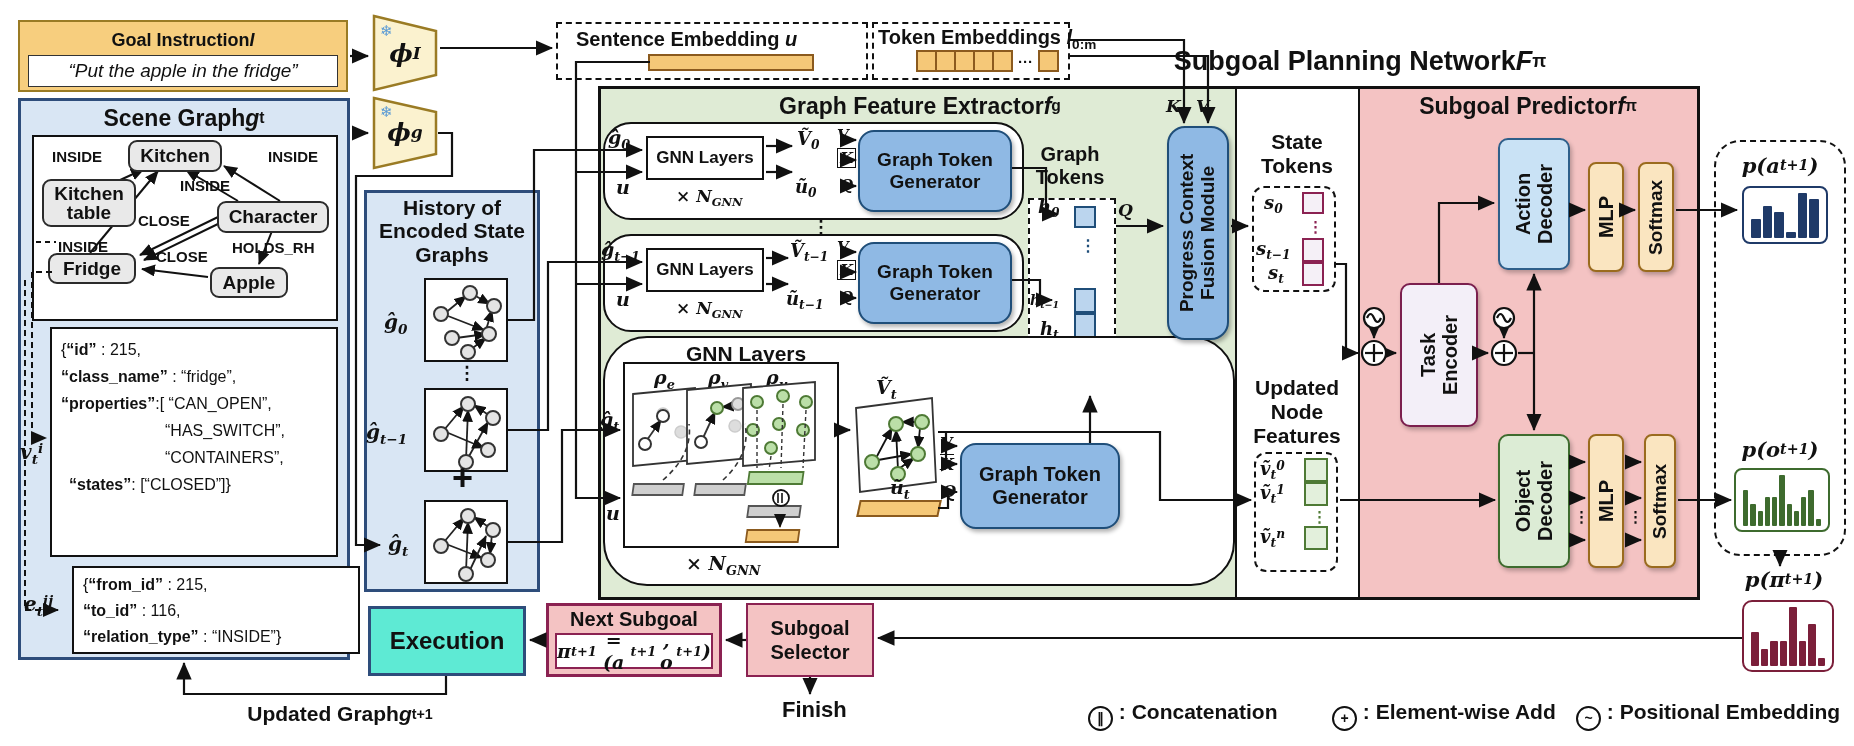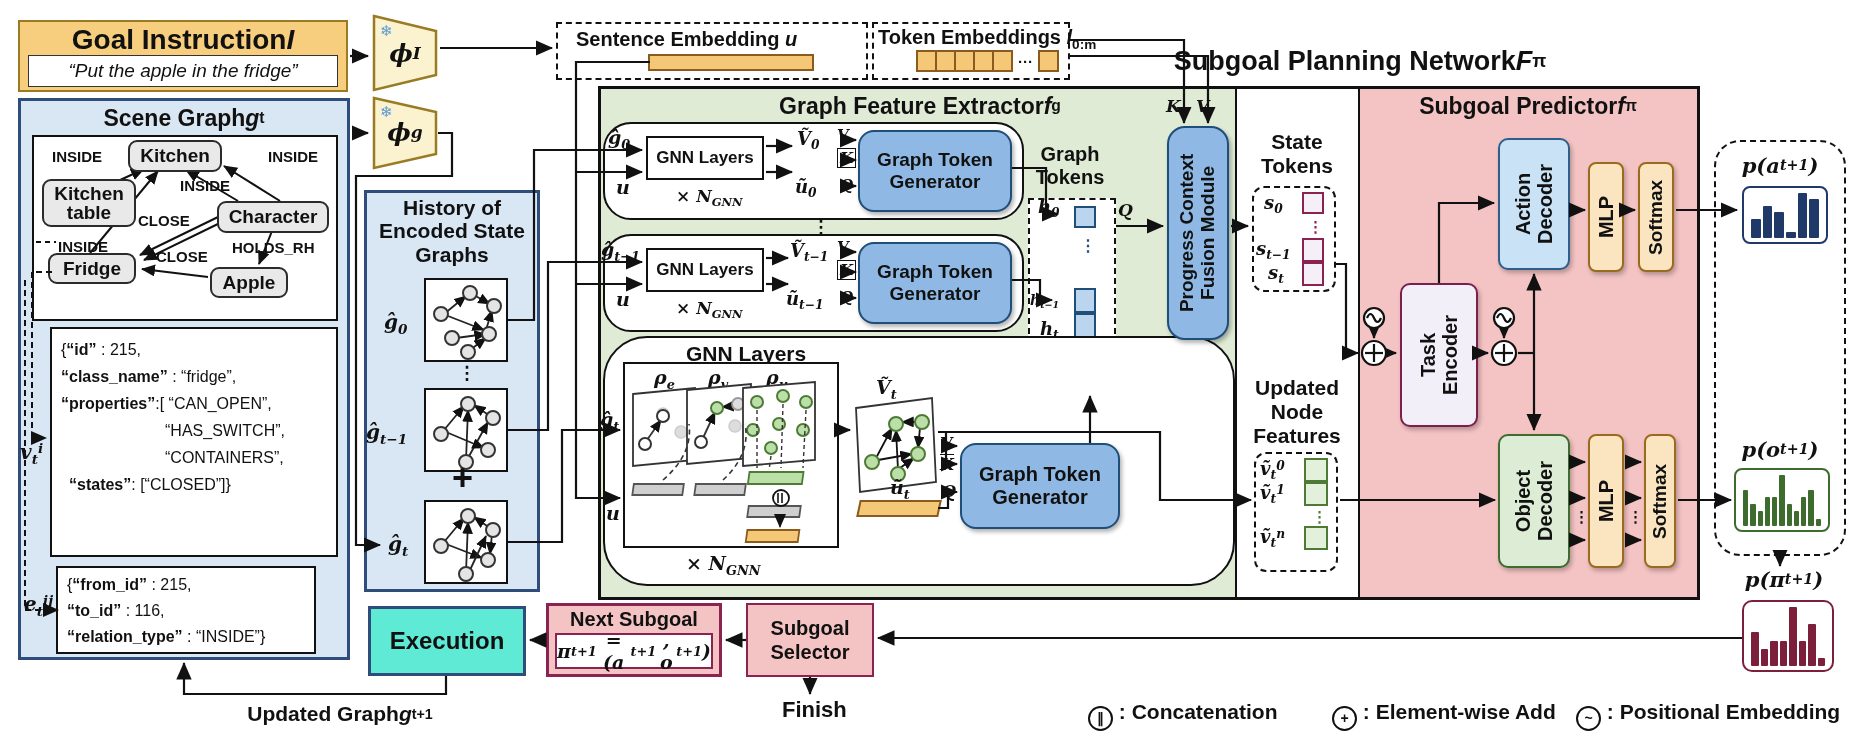--- a/index.html
+++ b/index.html
@@ -35,21 +35,21 @@
       <marker id="ah" markerWidth="10" markerHeight="10" refX="7.5" refY="3.5" orient="auto">
         <path d="M0,0 L8,3.5 L0,7 z" fill="#111"></path>
       </marker>
       <marker id="ahs" markerWidth="9" markerHeight="9" refX="6.5" refY="3" orient="auto">
         <path d="M0,0 L7,3 L0,6 z" fill="#111"></path>
       </marker>
     </defs>
   </svg>
 
   <div class="abs" style="left:18px;top:20px;width:330px;height:72px;background:#F7CE7E;border:2.5px solid #9A7B24;padding:3px 8px">
-    <div class="ctr b" style="height:30px;font-size:28px">Goal Instruction <i>I</i></div>
+    <div class="ctr b" style="height:30px;font-size:18px">Goal Instruction <i>I</i></div>
     <div class="ctr" style="height:30px;background:#fff;border:1.5px solid #333;font-size:19px;font-style:italic">
       <span>“Put the apple in the fridge”</span>
     </div>
   </div>
 
   <div class="abs" style="left:372px;top:14px;width:66px;height:78px">
     <svg width="66" height="78">
       <polygon points="2,2 64,17 64,61 2,76" fill="#FBF2CF" stroke="#9A7B24" stroke-width="2.5"></polygon>
     </svg>
     <div class="lbl" style="left:8px;top:8px;color:#5B9BD5;font-size:15px">❄</div>
@@ -113,21 +113,21 @@
         <div>{<b>“id”</b> : 215,</div>
         <div><b>“class_name”</b> : “fridge”,</div>
         <div><b>“properties”</b>:[ “CAN_OPEN”,</div>
         <div><span style="padding-left:104px">“HAS_SWITCH”,</span></div>
         <div><span style="padding-left:104px">“CONTAINERS”,</span></div>
         <div><span style="padding-left:8px"><b>“states”</b>: [“CLOSED”]}</span></div>
       </div>
   </div>
   <div class="lbl math" style="left:20px;top:440px;font-size:20px"><i>v</i><sub>t</sub><sup>i</sup></div>
 
-  <div class="abs whitebox" style="left:56px;top:566px;width:260px;height:88px;padding:4px 0 0 9px;font-size:16px;line-height:26px">
+  <div class="abs whitebox" style="left:72px;top:566px;width:288px;height:88px;padding:4px 0 0 9px;font-size:16px;line-height:26px">
     <div>
         <div>{<b>“from_id”</b> : 215,</div>
         <div><b>“to_id”</b> : 116,</div>
         <div><b>“relation_type”</b> : “INSIDE”}</div>
       </div>
   </div>
   <div class="lbl math" style="left:24px;top:592px;font-size:20px"><i>e</i><sub>t</sub><sup>ij</sup></div>
 
   <div class="abs panel-blue" style="left:364px;top:190px;width:176px;height:402px"></div>
   <div class="ctr b abs" style="left:370px;top:196px;width:164px;height:70px;font-size:21px;line-height:1.1">History of Encoded State Graphs</div>

